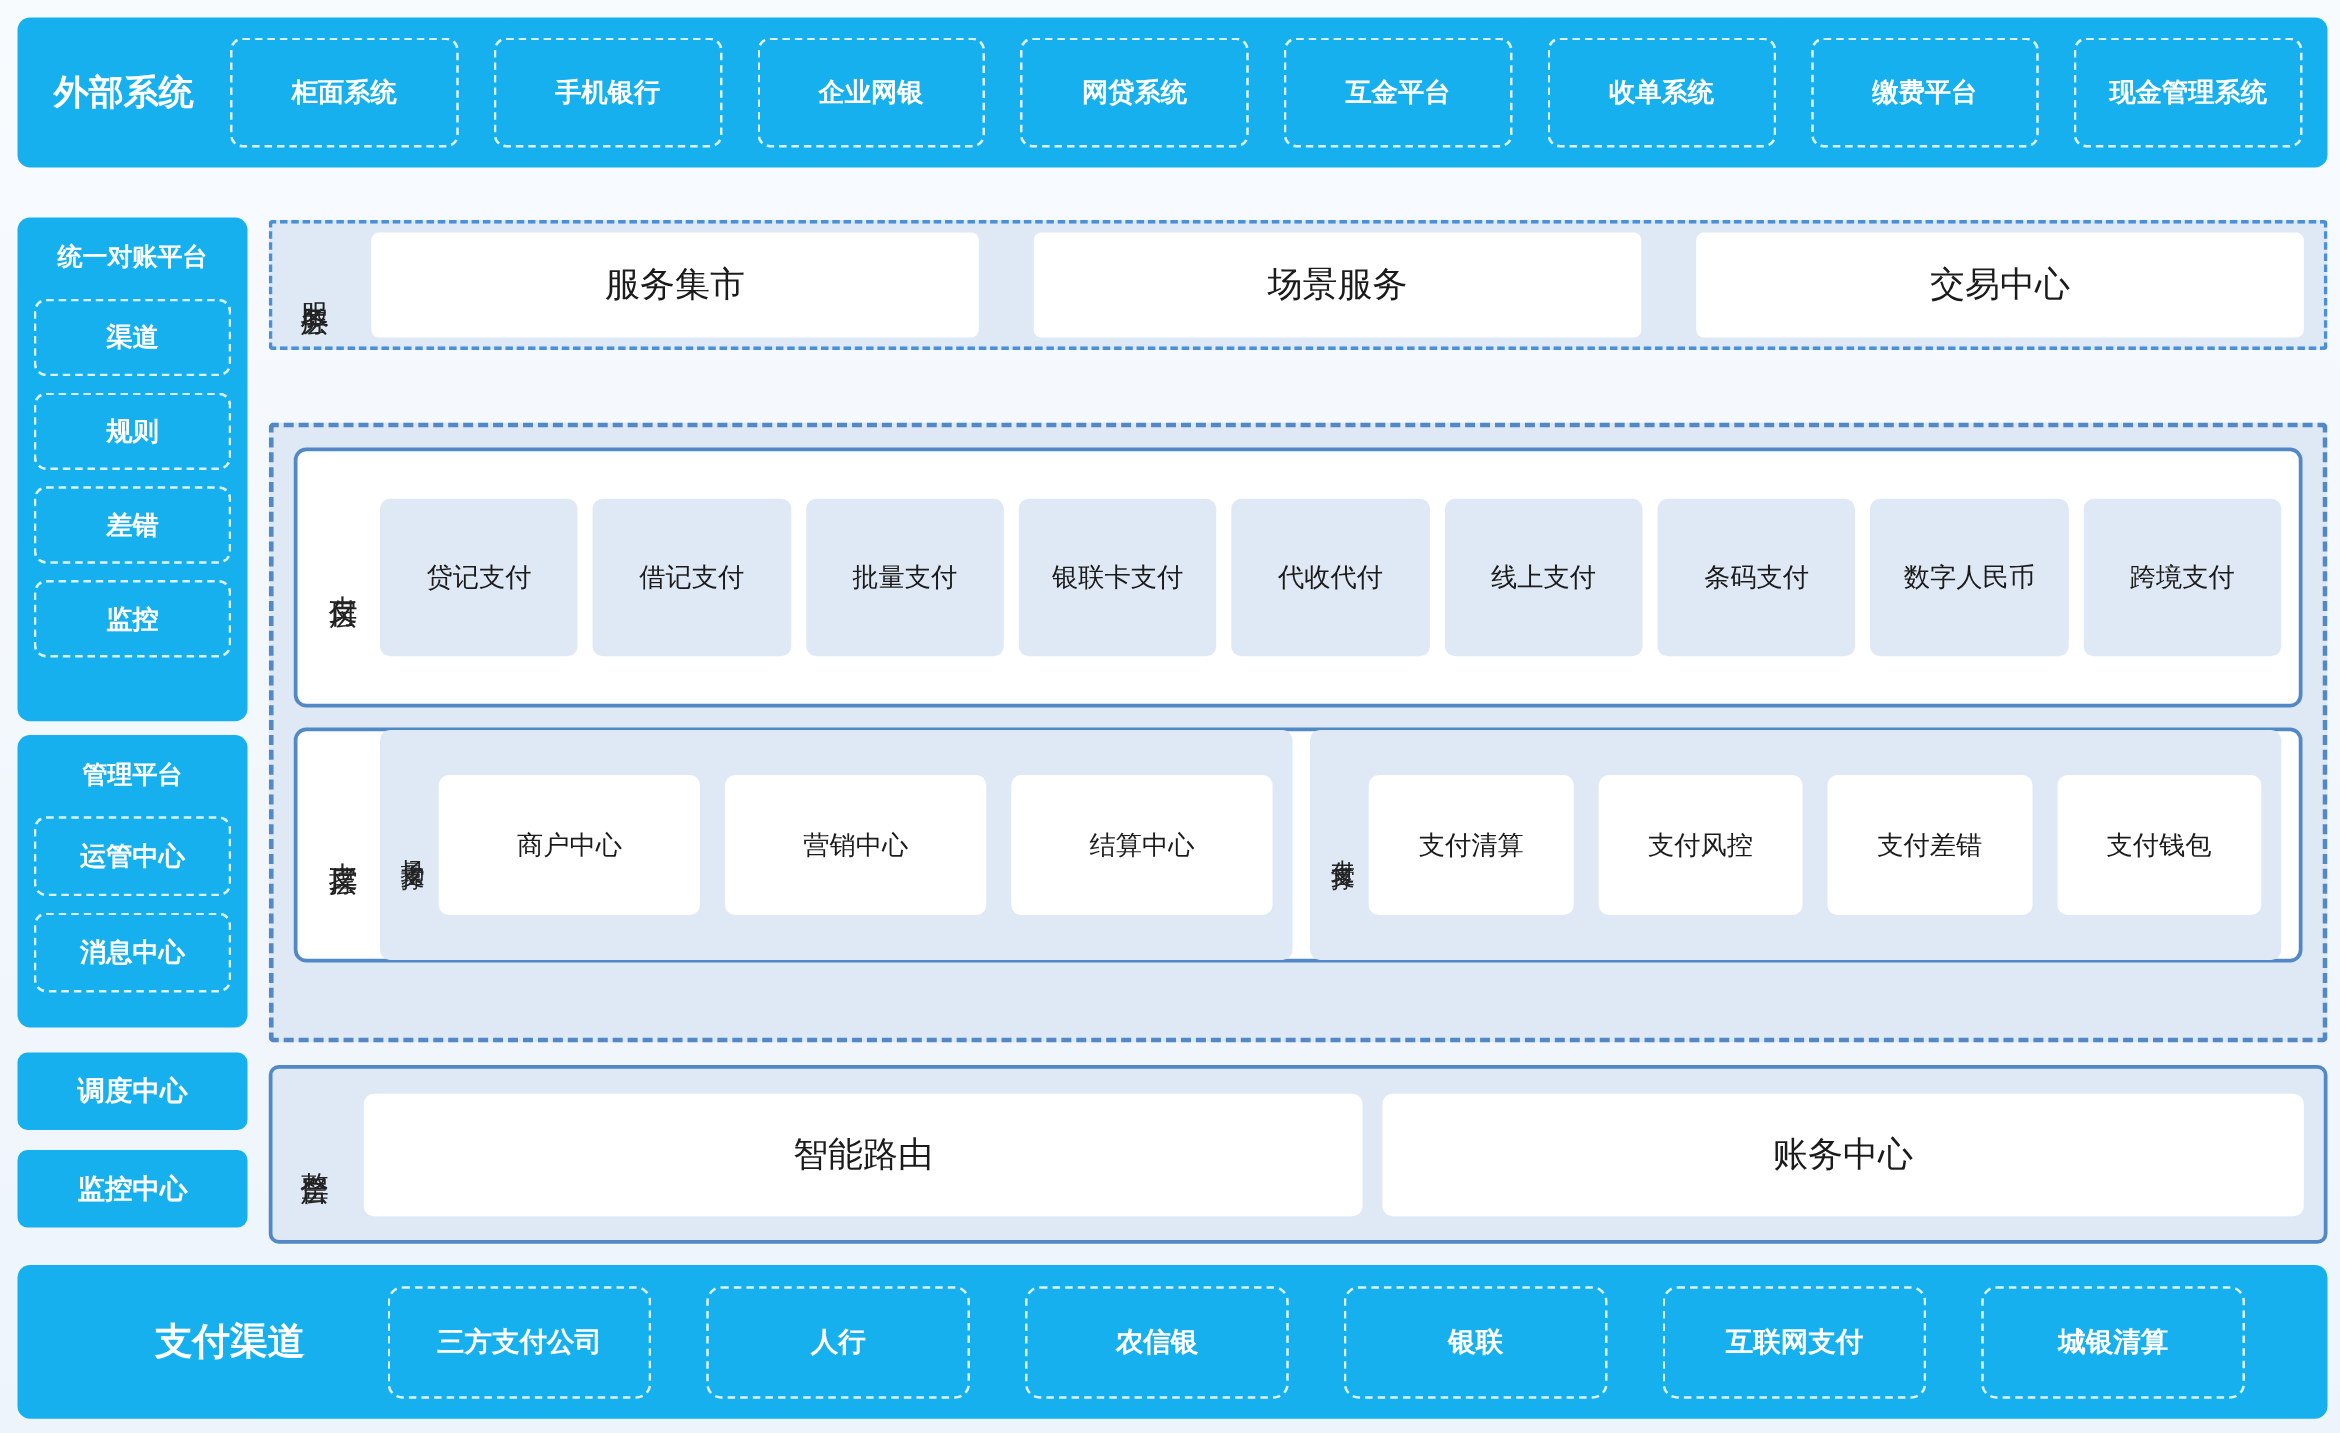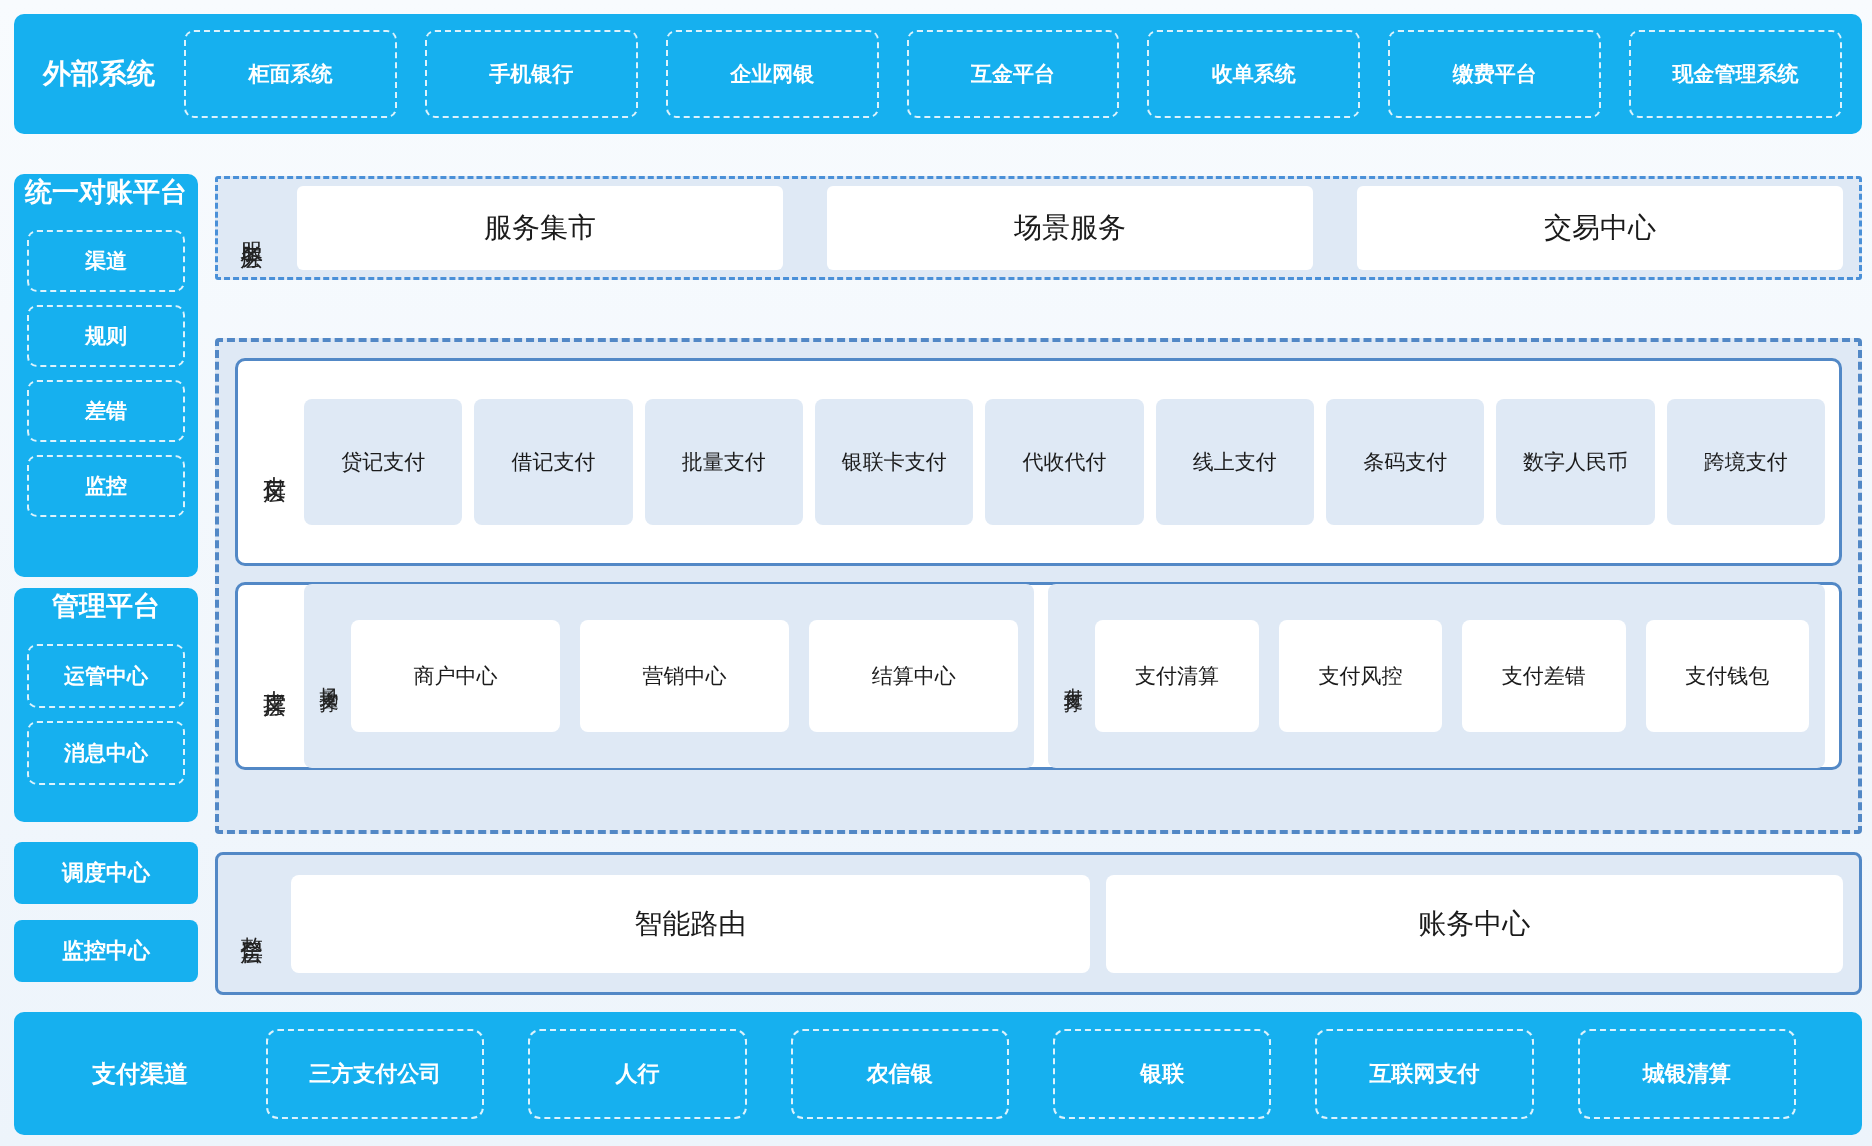--- a/index.html
+++ b/index.html
@@ -17,39 +17,39 @@
 
   
   .bar{
     position:absolute; left:14px; width:1848px; background:var(--blue);
     border-radius:10px; display:flex; align-items:center; color:#fff;
   }
   .topbar{ top:14px; height:120px; }
   .bottombar{ top:1012px; height:123px; }
   .bar-label{ text-align:center; font-weight:700; }
   .topbar .bar-label{ flex:0 0 170px; font-size:28px; }
-  .bottombar .bar-label{ flex:0 0 252px; font-size:24px; }
+  .bottombar .bar-label{ flex:0 0 252px; font-size:30px;margin-left:44px; }
   .bar-items{ flex:1; display:flex; height:88px; }
   .topbar .bar-items{ gap:28px; padding-right:20px; }
   .bottombar .bar-items{ gap:44px; padding-right:66px; height:90px; }
   .wdash{
     flex:1; border:2px dashed rgba(255,255,255,.85); border-radius:10px;
     display:flex; align-items:center; justify-content:center;
     font-size:21px; font-weight:700; color:#fff; text-align:center;
   }
   .bottombar .wdash{ font-size:22px; border-radius:12px; }
 
   
   .side-panel{
     position:absolute; left:14px; width:184px; background:var(--blue);
     border-radius:10px; color:#fff;
   }
   .side-panel.recon{ top:174px; height:403px; }
   .side-panel.mgmt{ top:588px; height:234px; }
-  .side-title{ text-align:center; font-size:27px; font-weight:700; }
+  .side-title{ margin-top:18px; text-align:center; font-size:20px; font-weight:700; }
   .side-items{ display:flex; flex-direction:column; gap:13px; padding:20px 13px 0; }
   .side-items .wdash{ flex:none; height:62px; font-size:21px;font-family:Liberation Serif, serif; }
   .side-panel.mgmt .side-items .wdash{ height:64px; }
   .side-solid{
     position:absolute; left:14px; width:184px; height:62px; background:var(--blue);
     border-radius:8px; color:#fff; font-size:22px; font-weight:700;
     display:flex; align-items:center; justify-content:center;
   }
   .side-solid.dispatch{ top:842px; }
   .side-solid.monitor{ top:920px; }
@@ -120,20 +120,21 @@
 <body>
 
 <div class="canvas">
 
   <div class="bar topbar">
     <div class="bar-label">外部系统</div>
     <div class="bar-items">
       <div class="wdash">柜面系统</div>
       <div class="wdash">手机银行</div>
       <div class="wdash">企业网银</div>
+      <div class="wdash">网贷系统</div>
       <div class="wdash">互金平台</div>
       <div class="wdash">收单系统</div>
       <div class="wdash">缴费平台</div>
       <div class="wdash">现金管理系统</div>
     </div>
   </div>
 
   <div class="side-panel recon">
     <div class="side-title">统一对账平台</div>
     <div class="side-items">

